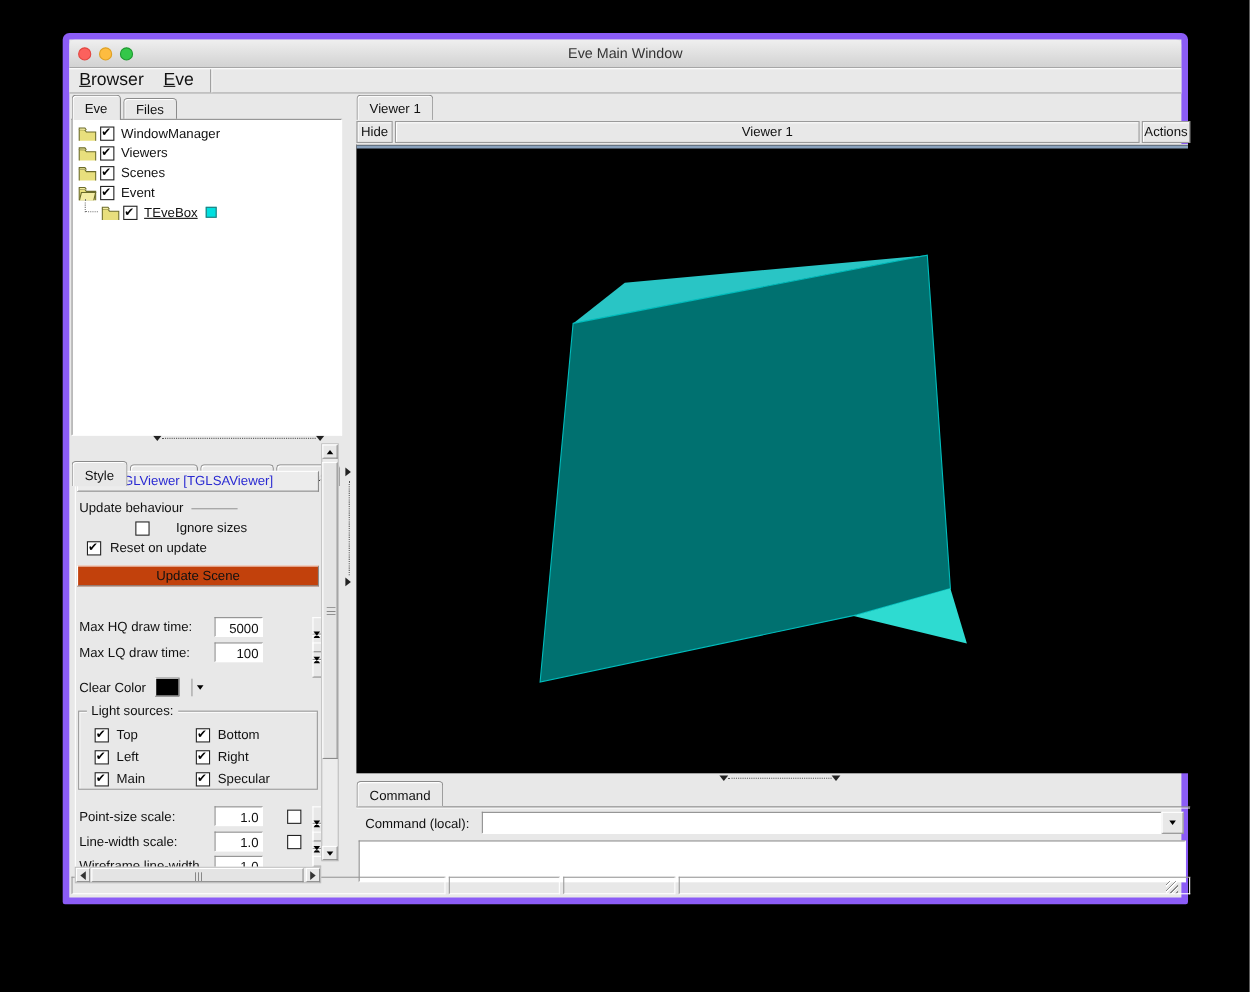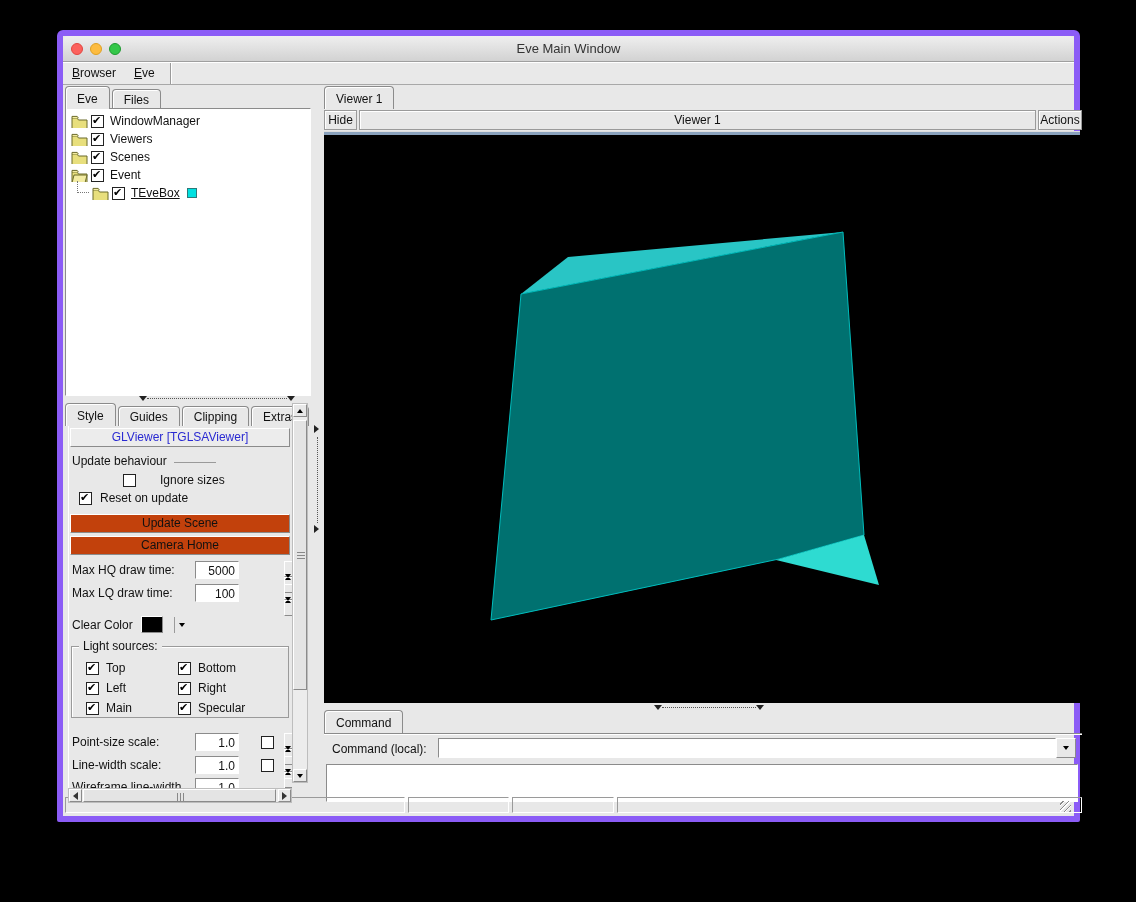--- a/index.html
+++ b/index.html
@@ -17,21 +17,21 @@
   .title-text { font-size:13px; color:#333; }
   .lights { position:absolute; left:8px; top:7px; display:flex; gap:7px; }
   .light { width:12px; height:12px; border-radius:50%; }
   .light.red    { background:#fc615d; border:1px solid #e24640; }
   .light.yellow { background:#fdbc40; border:1px solid #dfa123; }
   .light.green  { background:#34c749; border:1px solid #1f9a31; }
 
   
   .menubar { position:absolute; left:0; top:26px; width:100%; height:23px; background:#e9e9e9;
              border-bottom:1px solid #a8a8a8; box-shadow:inset 0 1px 0 #fff; display:flex; align-items:center; }
-  .menu-item { display:inline-block; padding:3px 9px; font-size:12px; }
+  .menu-item { display:inline-block; padding:3px 9px; font-size:16px; }
   .menu-item::first-letter { text-decoration:underline; }
   .menu-divider { width:0; height:21px; border-left:1px solid #9a9a9a; border-right:1px solid #fff; margin-left:6px; }
 
   
   .raised { border-top:1px solid #fff; border-left:1px solid #fff;
             border-right:1px solid #8b8b8b; border-bottom:1px solid #8b8b8b; }
   .sunken { border-top:1px solid #8b8b8b; border-left:1px solid #8b8b8b;
             border-right:1px solid #fff; border-bottom:1px solid #fff; background:#fff; }
   .btn { background:#c2410c; text-align:center; font-size:12px; line-height:17px; }
 
@@ -206,21 +206,21 @@
     </div>
   </div>
 
   <div class="hsplit" style="left:76px; top:359px; width:156px; height:7px;">
     <span class="chev-down"></span>
     <span class="dots"></span>
     <span class="chev-down"></span>
   </div>
 
   <div class="style-panel">
-    <div class="tabrow" style="left:0; top:0; height:25px;">
+    <div class="tabrow" style="left:0; top:16px; height:25px;">
       <div class="tab active">Style</div>
       <div class="tab">Guides</div>
       <div class="tab">Clipping</div>
       <div class="tab">Extras</div>
     </div>
 
     <div class="style-content">
       <div class="row glv-bar raised" style="left:1px; top:2px; width:220px; height:19px; display:block;">GLViewer [TGLSAViewer]</div>
 
       <div class="row" style="left:3px; top:28px;">
@@ -231,21 +231,20 @@
       <div class="row" style="left:10px; top:47px; gap:24px;padding-left:44px;">
         <span class="cb"></span>
         <span class="lbl">Ignore sizes</span>
       </div>
       <div class="row" style="left:10px; top:65px; gap:8px;">
         <span class="cb checked"></span>
         <span class="lbl">Reset on update</span>
       </div>
 
       <div class="row btn raised" style="left:1px; top:88px; width:220px; height:19px; display:block;">Update Scene</div>
-      <div class="row btn raised" style="left:1px; top:110px; width:220px; height:19px; display:block;">Camera Home</div>
 
       <div class="row" style="left:3px; top:137px; width:218px;">
         <span class="lbl">Max HQ draw time:</span>
         <span class="spin" style="position:absolute; left:123px;">
           <span class="field sunken">5000</span>
           <span class="btns">
             <span class="raised"><span class="arr-up"></span></span>
             <span class="raised"><span class="arr-down"></span></span>
           </span>
         </span>

